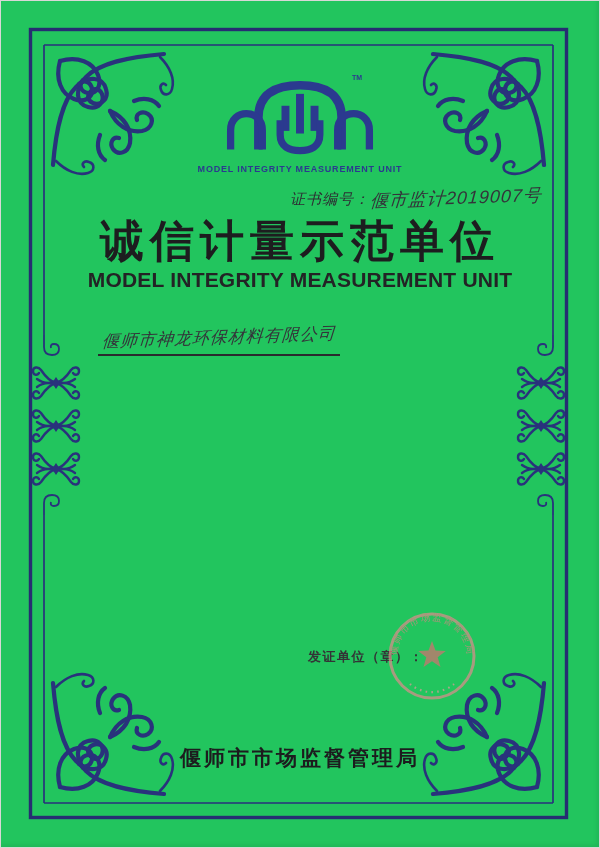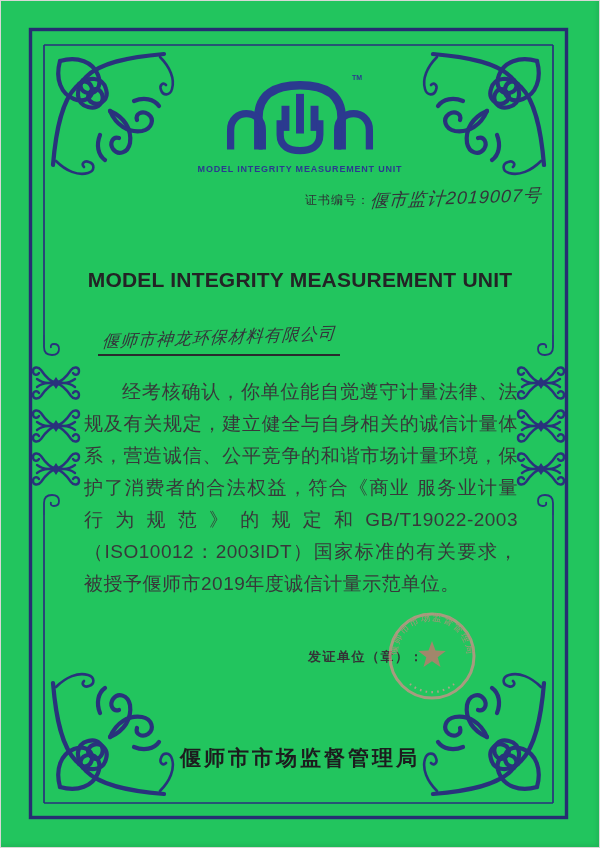--- a/index.html
+++ b/index.html
@@ -7,21 +7,21 @@
     position:relative;width:600px;height:848px;background:#22c55e;overflow:hidden;
     font-family:"Liberation Sans","DejaVu Sans",sans-serif;
     box-shadow:inset 0 0 0 1px #d8d8d6, inset -3px -3px 4px rgba(0,0,0,.08);
   }
   .border-art{position:absolute;left:0;top:0;}
   .logo-wrap{position:absolute;left:0;top:74px;width:600px;text-align:center;}
   .logo-mark{display:block;margin:0 auto;}
   .logo-tm{position:absolute;left:352px;top:0px;font-size:7px;color:#2b3a8f;font-weight:bold;}
   .logo-caption{margin-top:4px;font-size:9px;font-weight:bold;color:#2b3a8f;letter-spacing:.8px;}
   .cert-no{position:absolute;top:186px;right:58px;white-space:nowrap;color:#2e2e33;}
-  .cert-no-label{font-size:12px;font-family:"Liberation Serif","DejaVu Serif",serif;letter-spacing:1px;}
+  .cert-no-label{font-size:15px;font-family:"Liberation Serif","DejaVu Serif",serif;letter-spacing:1px;font-style:italic;}
   .hand{
     display:inline-block;font-size:18px;font-style:italic;font-weight:500;color:#34343a;
     transform:rotate(-2deg) skewX(-6deg);letter-spacing:1px;
   }
   .title-zh{
     position:absolute;left:0;top:212px;width:600px;margin:0;text-align:center;
     font-family:"Liberation Serif","DejaVu Serif",serif;font-weight:900;
     font-size:44px;letter-spacing:6px;color:#1d1d1f;
   }
   .title-en{
@@ -120,27 +120,27 @@
       </g>
     </svg>
     <span class="logo-tm">TM</span>
     <div class="logo-caption">MODEL INTEGRITY MEASUREMENT UNIT</div>
   </div>
 
   <div class="cert-no">
     <span class="cert-no-label">证书编号：</span><span class="hand">偃市监计2019007号</span>
   </div>
 
+  <h1 class="title-zh">诚信计量示范单位</h1>
   <div class="title-en">MODEL INTEGRITY MEASUREMENT UNIT</div>
 
   <div class="company">
     <span class="hand">偃师市神龙环保材料有限公司</span>
   </div>
 
-  <p class="body-text">经考核确认，你单位能自觉遵守计量法律、法规及有关规定，建立健全与自身相关的诚信计量体系，营造诚信、公平竞争的和谐市场计量环境，保护了消费者的合法权益，符合《商业 服务业计量行为规范》的规定和GB/T19022-2003（ISO10012：2003IDT）国家标准的有关要求，被授予偃师市2019年度诚信计量示范单位。</p>
 
   <div class="issuer">发证单位（章）：</div>
 
   <svg class="seal" width="102" height="102" viewBox="0 0 102 102">
     <defs>
       <path id="sealArc" d="M22,70 A35,35 0 1 1 80,70" fill="none"></path>
     </defs>
     <circle cx="51" cy="51" r="42" fill="none" stroke="#dc8c8c" stroke-width="3"></circle>
     <polygon points="51,36 54.5,45.6 64.8,45.9 56.7,52.2 59.5,62.1 51,56.3 42.5,62.1 45.3,52.2 37.2,45.9 47.5,45.6" fill="#d37070"></polygon>
     <text font-size="9.5" fill="#d98484" letter-spacing="1.5" font-family="Liberation Sans, DejaVu Sans, sans-serif">

